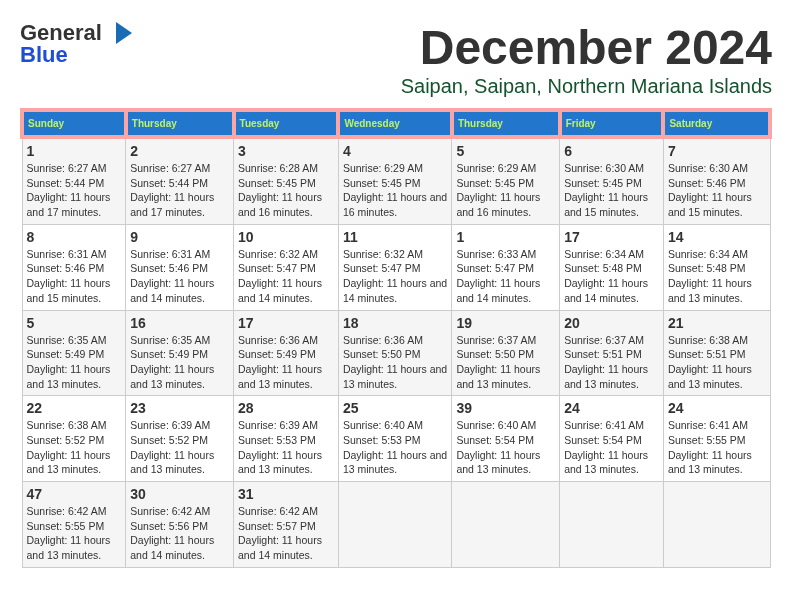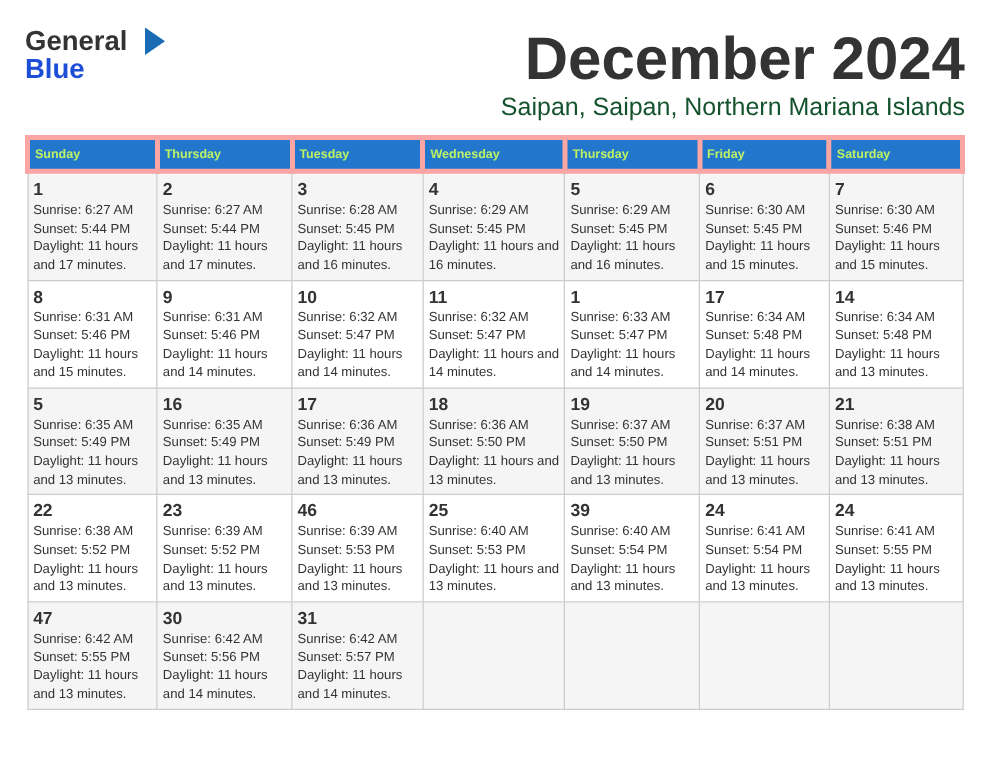--- a/index.html
+++ b/index.html
@@ -194,21 +194,21 @@
       <tr>
         <td>
           <span class="day-num">22</span>
           <div class="cell-content">Sunrise: 6:38 AM<br>Sunset: 5:52 PM<br>Daylight: 11 hours and 13 minutes.</div>
         </td>
         <td>
           <span class="day-num">23</span>
           <div class="cell-content">Sunrise: 6:39 AM<br>Sunset: 5:52 PM<br>Daylight: 11 hours and 13 minutes.</div>
         </td>
         <td>
-          <span class="day-num">46</span>
+          <span class="day-num">28</span>
           <div class="cell-content">Sunrise: 6:39 AM<br>Sunset: 5:53 PM<br>Daylight: 11 hours and 13 minutes.</div>
         </td>
         <td>
           <span class="day-num">25</span>
           <div class="cell-content">Sunrise: 6:40 AM<br>Sunset: 5:53 PM<br>Daylight: 11 hours and 13 minutes.</div>
         </td>
         <td>
           <span class="day-num">39</span>
           <div class="cell-content">Sunrise: 6:40 AM<br>Sunset: 5:54 PM<br>Daylight: 11 hours and 13 minutes.</div>
         </td>

